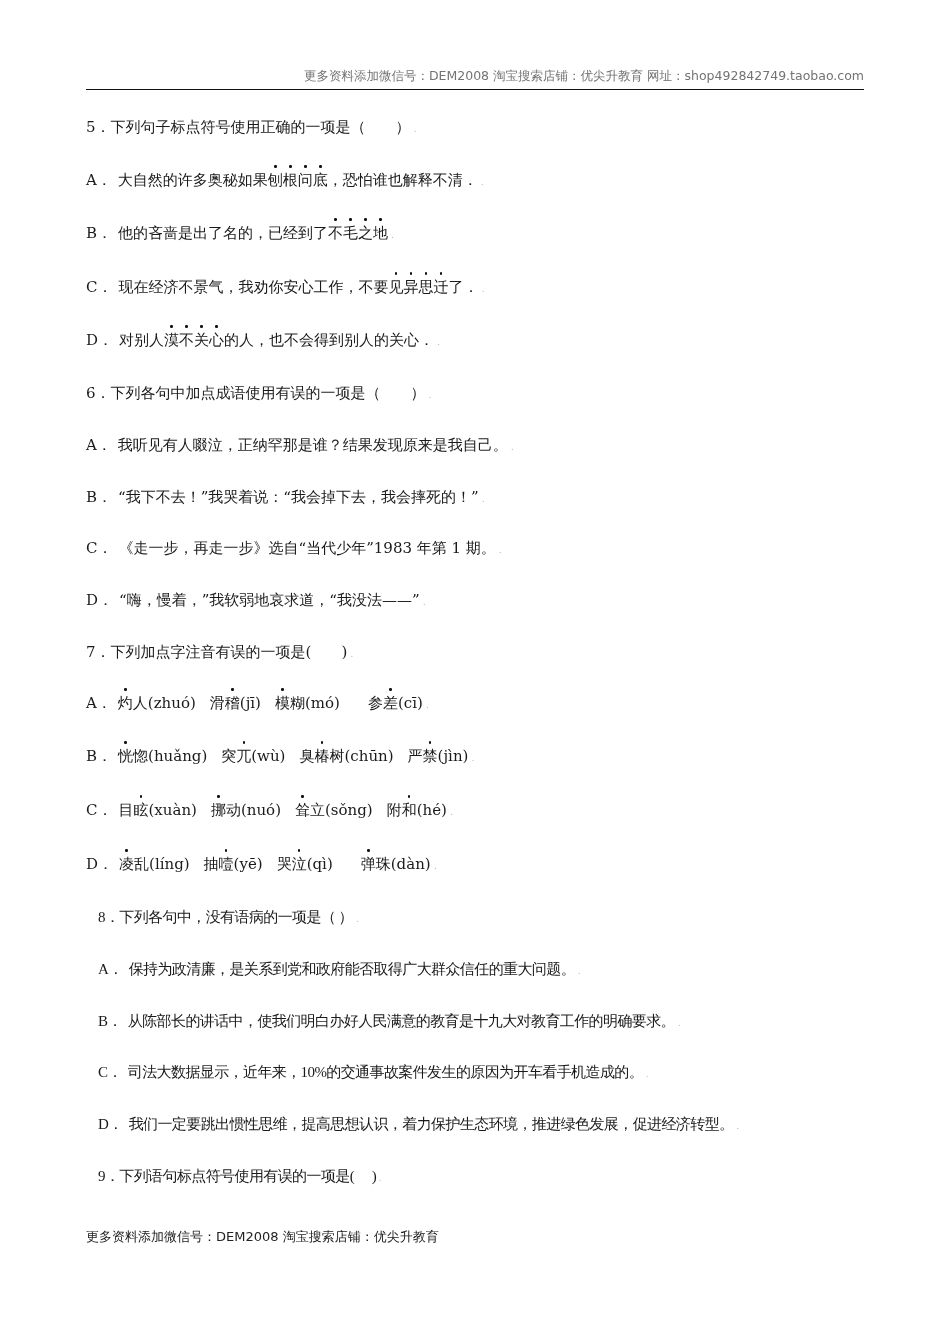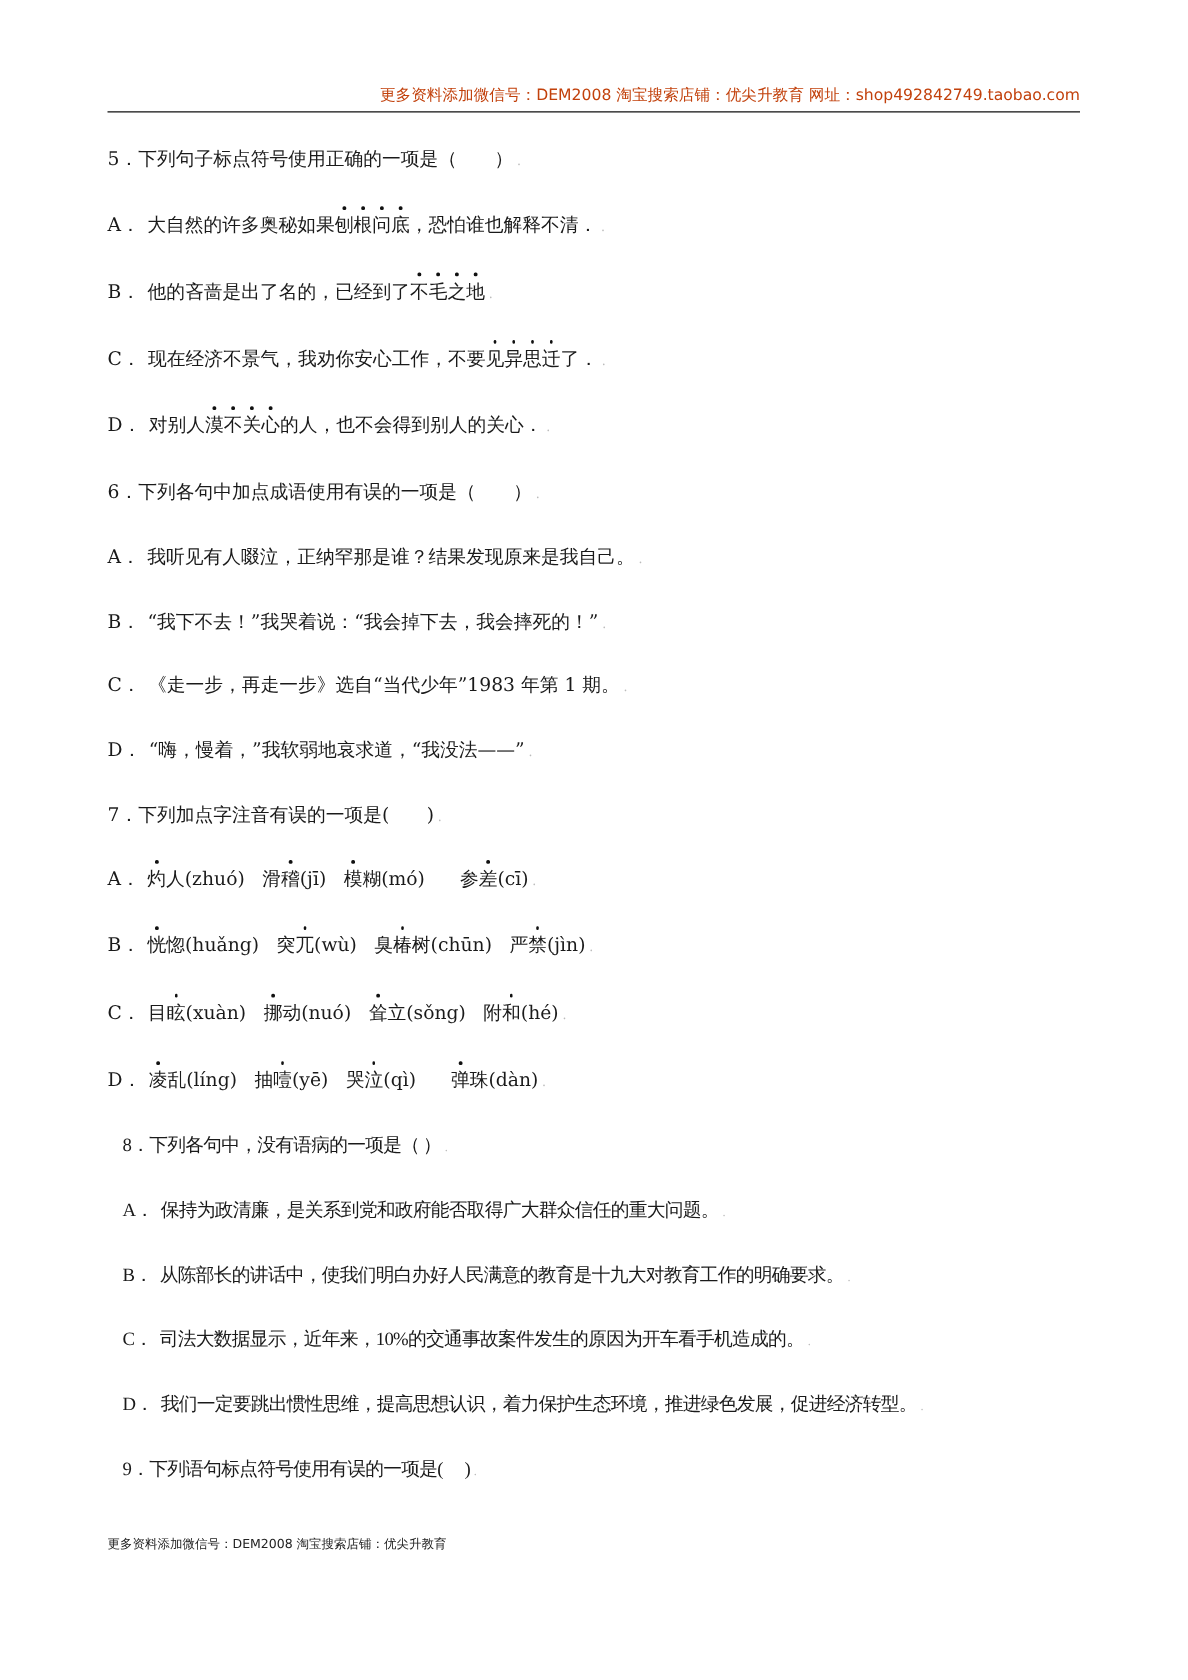--- a/index.html
+++ b/index.html
@@ -4,28 +4,28 @@
 <style>
   html, body { margin: 0; padding: 0; background: #ffffff; }
   body {
     width: 950px; height: 1344px; position: relative; overflow: hidden;
     font-family: "DejaVu Serif", "Liberation Serif", serif;
     color: #1a1a1a;
   }
   .header {
     position: absolute; left: 86px; right: 86px; top: 68px;
     text-align: right; font-family: "DejaVu Sans", "Liberation Sans", sans-serif;
-    font-size: 12.5px; color: #c2410c; padding-bottom: 4px;
+    font-size: 12.5px; color: #737373; padding-bottom: 4px;
     border-bottom: 1.5px solid #111;
     white-space: nowrap;
   }
   .footer {
     position: absolute; left: 86px; top: 1228px;
     font-family: "DejaVu Sans", "Liberation Sans", sans-serif;
-    font-size: 10px; color: #222; white-space: nowrap;
+    font-size: 13px; color: #222; white-space: nowrap;
   }
   .line {
     position: absolute; left: 86px;
     font-size: 15px; line-height: 20px; white-space: nowrap;
   }
   .lbl { margin-right: 6px; }
   .dot {
     position: relative; display: inline-block;
   }
   .dot::before {

